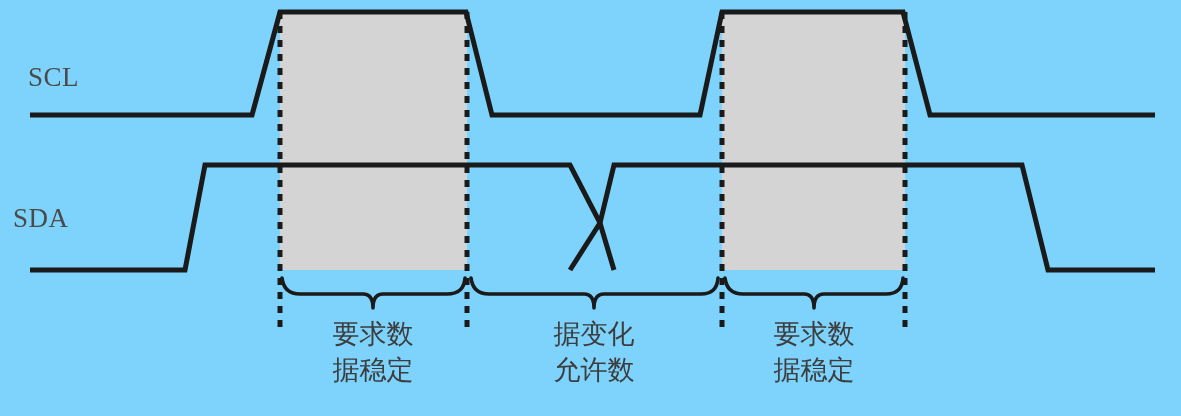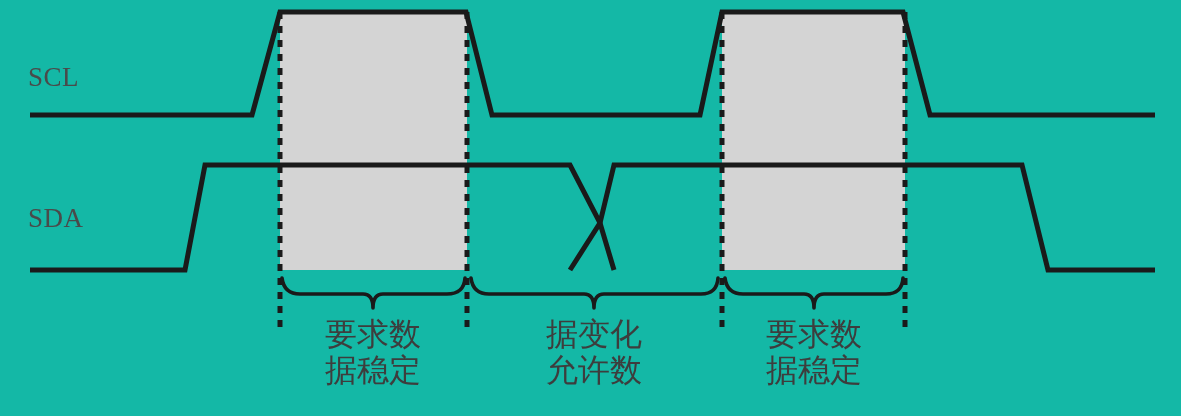--- a/index.html
+++ b/index.html
@@ -4,46 +4,46 @@
 <style>
   html, body {
     margin: 0;
     padding: 0;
     background: #ffffff;
   }
   #canvas {
     position: relative;
     width: 1181px;
     height: 416px;
-    background: #14b8a6;
+    background: #7dd3fc;
     overflow: hidden;
     font-family: "Liberation Serif", "DejaVu Serif", serif;
   }
   #diagram {
     position: absolute;
     left: 0;
     top: 0;
     width: 1181px;
     height: 416px;
   }
   .sig-label {
     position: absolute;
     font-family: "Liberation Serif", "DejaVu Serif", serif;
     font-size: 27px;
     color: #4a4a4a;
     letter-spacing: 0.5px;
     white-space: nowrap;
   }
   #label-scl { left: 28px; top: 62px; }
-  #label-sda { left: 28px; top: 203px; }
+  #label-sda { left: 13px; top: 203px; }
 
   .ann-text {
     position: absolute;
     font-family: "Liberation Serif", "DejaVu Serif", serif;
-    font-size: 32px;
+    font-size: 27px;
     line-height: 36px;
     color: #3d3d3d;
     text-align: center;
     white-space: nowrap;
   }
   .ann-text .ln { display: block; }
 </style>
 </head>
 <body>
 

